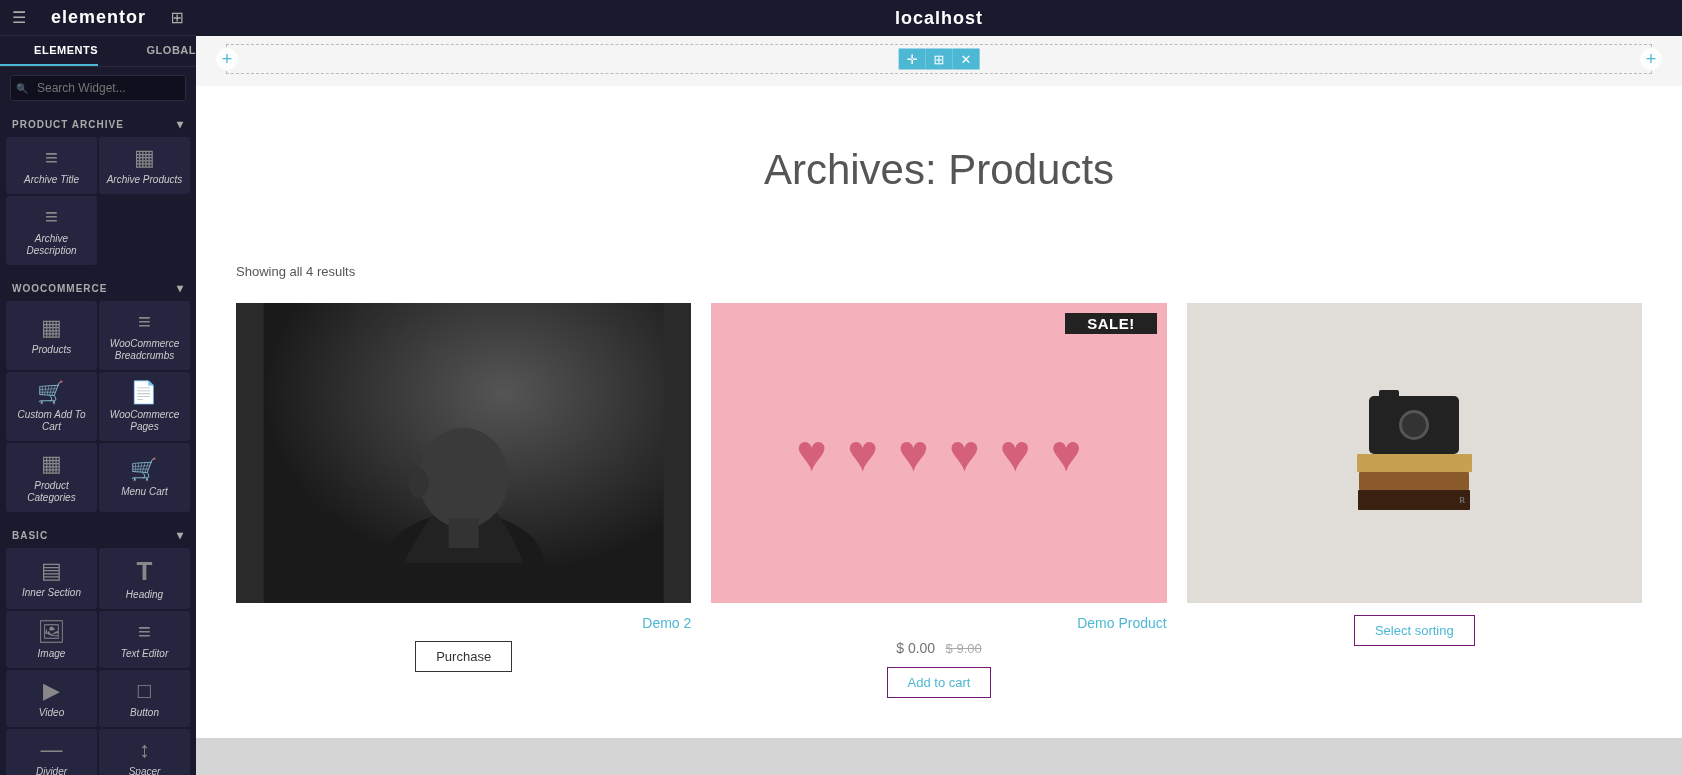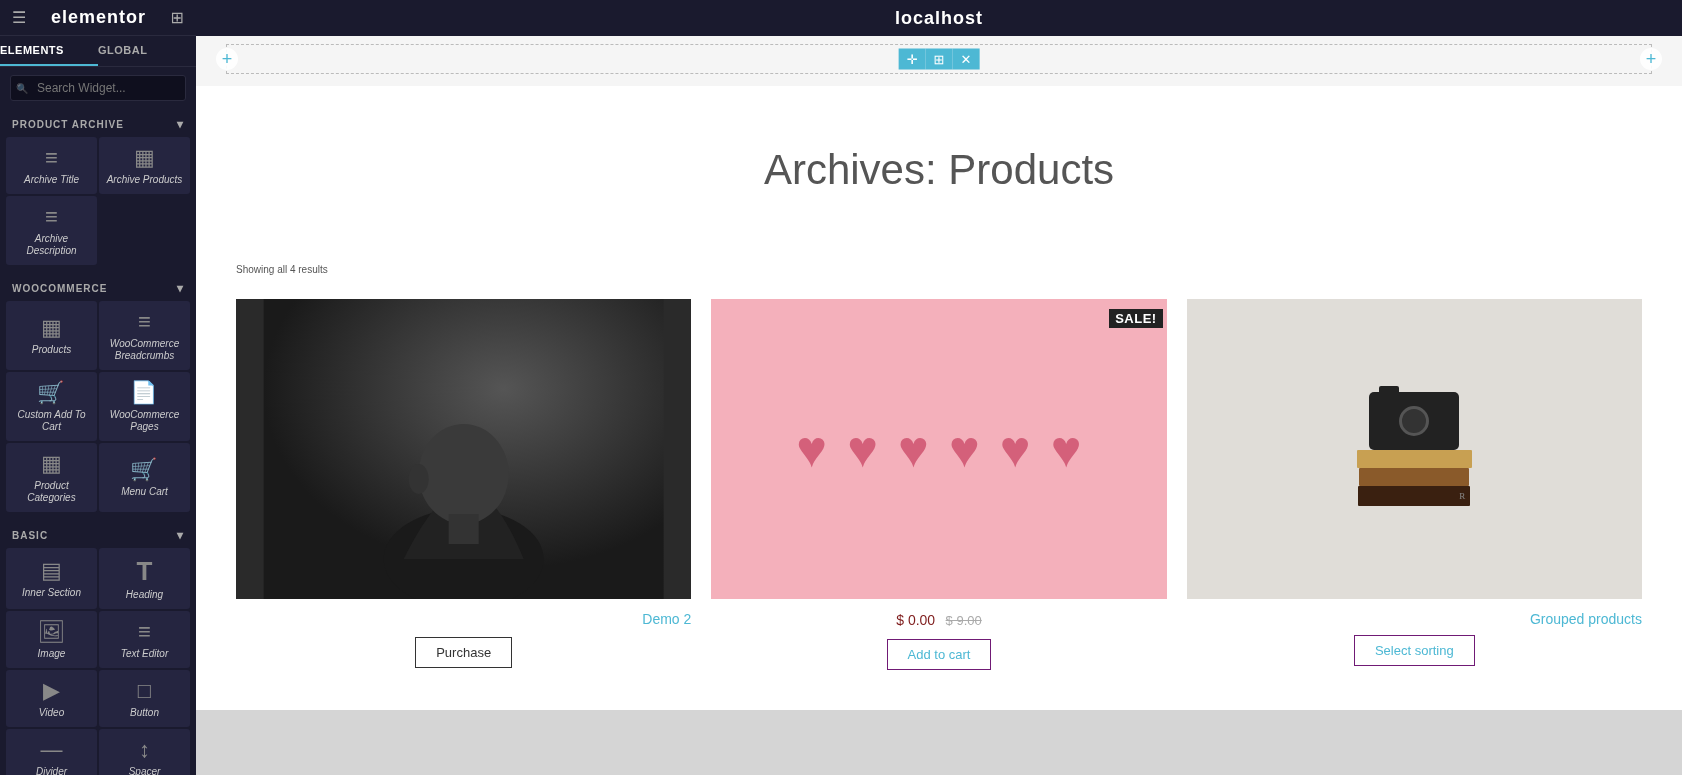--- a/index.html
+++ b/index.html
@@ -41,21 +41,21 @@
     }
 
     
     .sidebar-tabs {
       display: flex;
       border-bottom: 1px solid #2a2a3e;
     }
 
     .sidebar-tab {
       flex: 1;
-      text-align: left;
+      text-align: right;
       padding: 8px 0;
       font-size: 11px;
       font-weight: 600;
       cursor: pointer;
       letter-spacing: 0.5px;
       color: #aaa;
       border-bottom: 2px solid transparent;
     }
 
     .sidebar-tab.active {
@@ -270,21 +270,21 @@
       position: absolute;
       right: 8px;
       top: 50%;
       transform: translateY(-50%);
       font-size: 10px;
       color: #888;
       pointer-events: none;
     }
 
     .results-text {
-      font-size: 10px;
+      font-size: 13px;
       color: #555;
     }
 
     
     .product-grid {
       display: grid;
       grid-template-columns: repeat(3, 1fr);
       gap: 20px;
     }
 
@@ -295,44 +295,44 @@
 
     .product-image-wrapper {
       position: relative;
       overflow: hidden;
       margin-bottom: 12px;
     }
 
     .sale-badge {
       position: absolute;
       top: 10px;
-      right: 4px;
+      right: 10px;
       background: #222;
       color: #fff;
-      font-size: 13px;
+      font-size: 15px;
       font-weight: 700;
-      padding: 2px 6px;
+      padding: 2px 22px;
       letter-spacing: 0.5px;
     }
 
     .product-name {
       color: #4db8d4;
       font-size: 14px;
       text-align: right;
       margin-bottom: 8px;
       text-decoration: none;
     }
 
     .product-price {
       text-align: center;
       margin-bottom: 10px;
     }
 
     .price-current {
-      color: #7f1d1d;
+      color: #737373;
       font-size: 14px;
     }
 
     .price-old {
       color: #aaa;
       text-decoration: line-through;
       font-size: 13px;
       margin-left: 6px;
     }
 
@@ -560,20 +560,21 @@
 
             <div style="width:100%; height:300px; background:#f4b0bb; display:flex; flex-wrap:wrap; align-items:center; justify-content:center; gap:20px; padding:30px;">
               <span style="color:#d4607a; font-size:52px; line-height:1;">♥</span>
               <span style="color:#d4607a; font-size:52px; line-height:1;">♥</span>
               <span style="color:#d4607a; font-size:52px; line-height:1;">♥</span>
               <span style="color:#d4607a; font-size:52px; line-height:1;">♥</span>
               <span style="color:#d4607a; font-size:52px; line-height:1;">♥</span>
               <span style="color:#d4607a; font-size:52px; line-height:1;">♥</span>
             </div>
           </div>
+          <div class="product-name">Demo Product</div>
           <div class="product-price">
             <span class="price-current">$ 0.00</span>
             <span class="price-old">$ 9.00</span>
           </div>
           <button class="btn-add-cart">Add to cart</button>
         </div>
 
         <div class="product-card">
           <div class="product-image-wrapper">
 
@@ -586,21 +587,20 @@
                 </div>
 
                 <div style="width:115px; height:18px; background:#c8a052; border-radius:1px; margin-top:0;"></div>
                 <div style="width:110px; height:18px; background:#8a5a2a; border-radius:1px;"></div>
                 <div style="width:112px; height:20px; background:#3a2010; border-radius:1px; display:flex; align-items:center; justify-content:flex-end; padding-right:5px;">
                   <span style="color:#888; font-size:9px; font-family:serif;">R</span>
                 </div>
               </div>
             </div>
           </div>
-          <div class="product-name">Grouped products</div>
           <button class="btn-add-cart">Select sorting</button>
         </div>
 
       </div>
     </div>
 
   </div>
 </div>
 
 </body></html>

